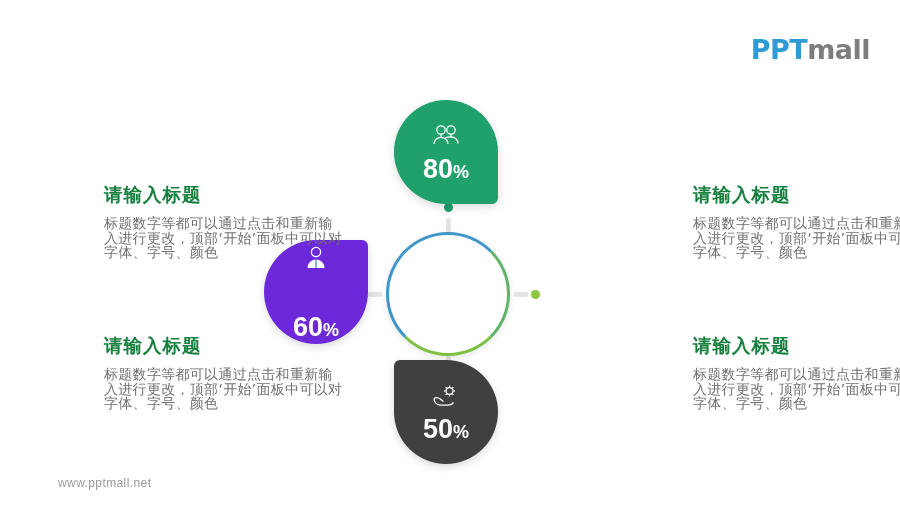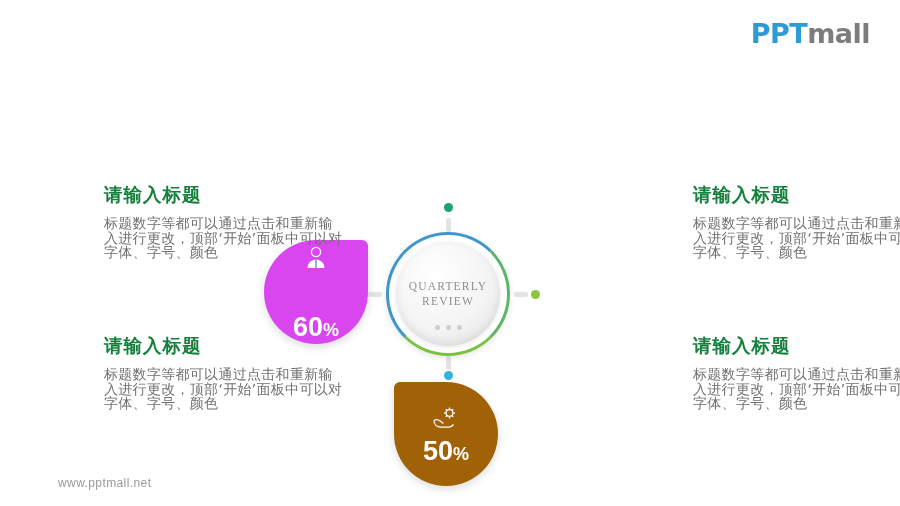--- a/index.html
+++ b/index.html
@@ -9,21 +9,21 @@
     height: 506px;
     background: #ffffff;
     font-family: "Liberation Sans", sans-serif;
     overflow: hidden;
     position: relative;
   }
 
   
   #logo {
     position: absolute;
-    top: 18px;
+    top: 34px;
     right: 30px;
     font-size: 27px;
     font-weight: bold;
     letter-spacing: -0.5px;
     font-family: "DejaVu Sans", sans-serif;
   }
   #logo .ppt { color: #2f9bd4; }
   #logo .mall { color: #7d7d7d; }
 
   
@@ -134,22 +134,22 @@
   .bubble .icon {
     margin-bottom: 6px;
     height: 28px;
     display: flex;
     align-items: center;
     justify-content: center;
   }
 
   #bubble-top    { left: 394px; top: 100px;  background: #20a06b; border-radius: 50% 50% 50% 50%/50% 50% 50% 50%; border-bottom-right-radius: 6px; transform: rotate(0deg); }
   #bubble-right  { left: 541px; top: 240px;  background: #8cc63e; border-bottom-left-radius: 6px; }
-  #bubble-bottom { left: 394px; top: 382px;  background: #a16207; border-top-left-radius: 6px; }
-  #bubble-left   { left: 264px; top: 240px;  background: #d946ef; border-top-right-radius: 6px; gap: 36px; }
+  #bubble-bottom { left: 394px; top: 360px;  background: #404040; border-top-left-radius: 6px; }
+  #bubble-left   { left: 264px; top: 240px;  background: #6d28d9; border-top-right-radius: 6px; gap: 36px; }
 
   
   .textblock { position: absolute; width: 240px; }
   .textblock h3 {
     margin: 0 0 9px 0;
     font-size: 18.5px;
     font-weight: bold;
     color: #15803d;
     letter-spacing: 1px;
     font-family: "DejaVu Sans", sans-serif;
@@ -182,30 +182,35 @@
   <div class="stub v" style="top:356px;"></div>
   <div class="stub h" style="left:368px;"></div>
   <div class="stub h" style="left:514px;"></div>
 
   <div class="joint" style="left:443.5px; top:203px; background:#20a06b;"></div>
   <div class="joint" style="left:443.5px; top:371px; background:#35b4e0;"></div>
   <div class="joint" style="left:353px; top:289.5px; background:#2079b8;"></div>
   <div class="joint" style="left:531px; top:289.5px; background:#8cc63e;"></div>
 
   <div class="hub-outer"></div>
-  <div class="hub-inner">
-    <div class="hub-title-line">QUARTERLY</div>
-    <div class="hub-title-line">REVIEW</div>
-    <div class="hub-dots">
-      <i></i>
-      <i></i>
-      <i></i>
-    </div>
-  </div>
-
+
+  <div class="bubble" id="bubble-top">
+    <div class="icon">
+      <svg width="30" height="26" viewBox="0 0 30 26" fill="none" stroke="#ffffff" stroke-width="1.3">
+        <circle cx="10" cy="7" r="4.2"></circle>
+        <circle cx="20" cy="7" r="4.2"></circle>
+        <path d="M3 21c0-4 3.2-6.6 7-6.6s7 2.6 7 6.6"></path>
+        <path d="M14.5 14.8c1.6-0.9 3.6-0.9 5.5-0.9 3.8 0 7 2.6 7 6.6"></path>
+        <path d="M10 11.2v3.2M20 11.2v3.2"></path>
+      </svg>
+    </div>
+    <div class="pct">
+      <span>80</span><span class="sym">%</span>
+    </div>
+  </div>
 
 
   <div class="bubble" id="bubble-bottom">
     <div class="icon">
       <svg width="30" height="24" viewBox="0 0 30 24" fill="none" stroke="#ffffff" stroke-width="1.3">
         <circle cx="18.5" cy="7" r="3.4"></circle>
         <path d="M18.5 1.6v1.4M18.5 11v1.4M13.1 7h1.4M22.5 7h1.4M14.7 3.2l1 1M21.3 9.8l1 1M22.3 3.2l-1 1M15.7 9.8l-1 1"></path>
         <path d="M3 14.5c2.2-1.4 4.6-0.6 6.2 0.6l3.2 2.4"></path>
         <path d="M3 14.5c0 4 3 6.6 7 6.6h7.5c2.2 0 4-1.2 5-2.6"></path>
       </svg>

